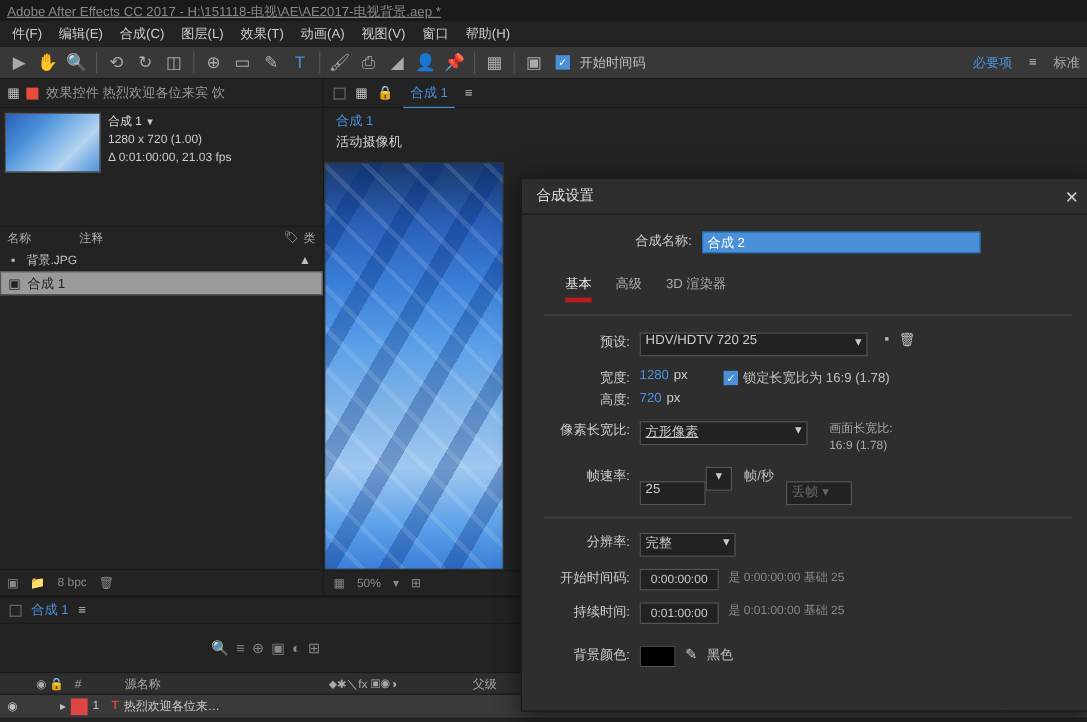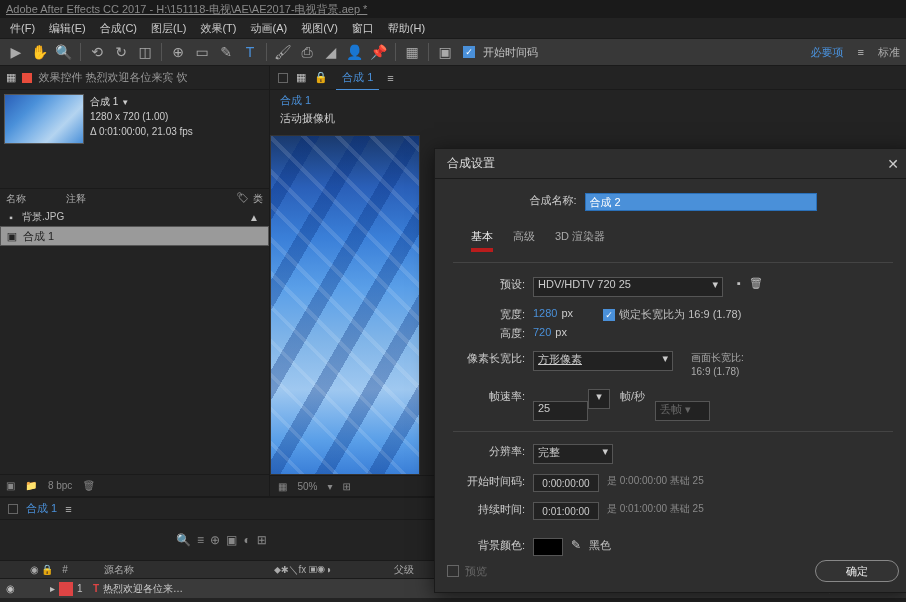--- a/index.html
+++ b/index.html
@@ -320,18 +320,13 @@
       <span class="tc-note">是 0:01:00:00 基础 25</span>
     </div>
 
     <div class="frow" style="margin-top:18px">
       <span class="lbl">背景颜色:</span>
       <span class="swatch"></span>
       <span class="eyedrop">✎</span>
       <span>黑色</span>
     </div>
   </div>
-  <div class="dlg-foot">
-    <span class="prev-cb"></span>
-    <span class="prev-lbl">预览</span>
-    <div class="okbtn">确定</div>
-  </div>
 </div>
 
 </body></html>

